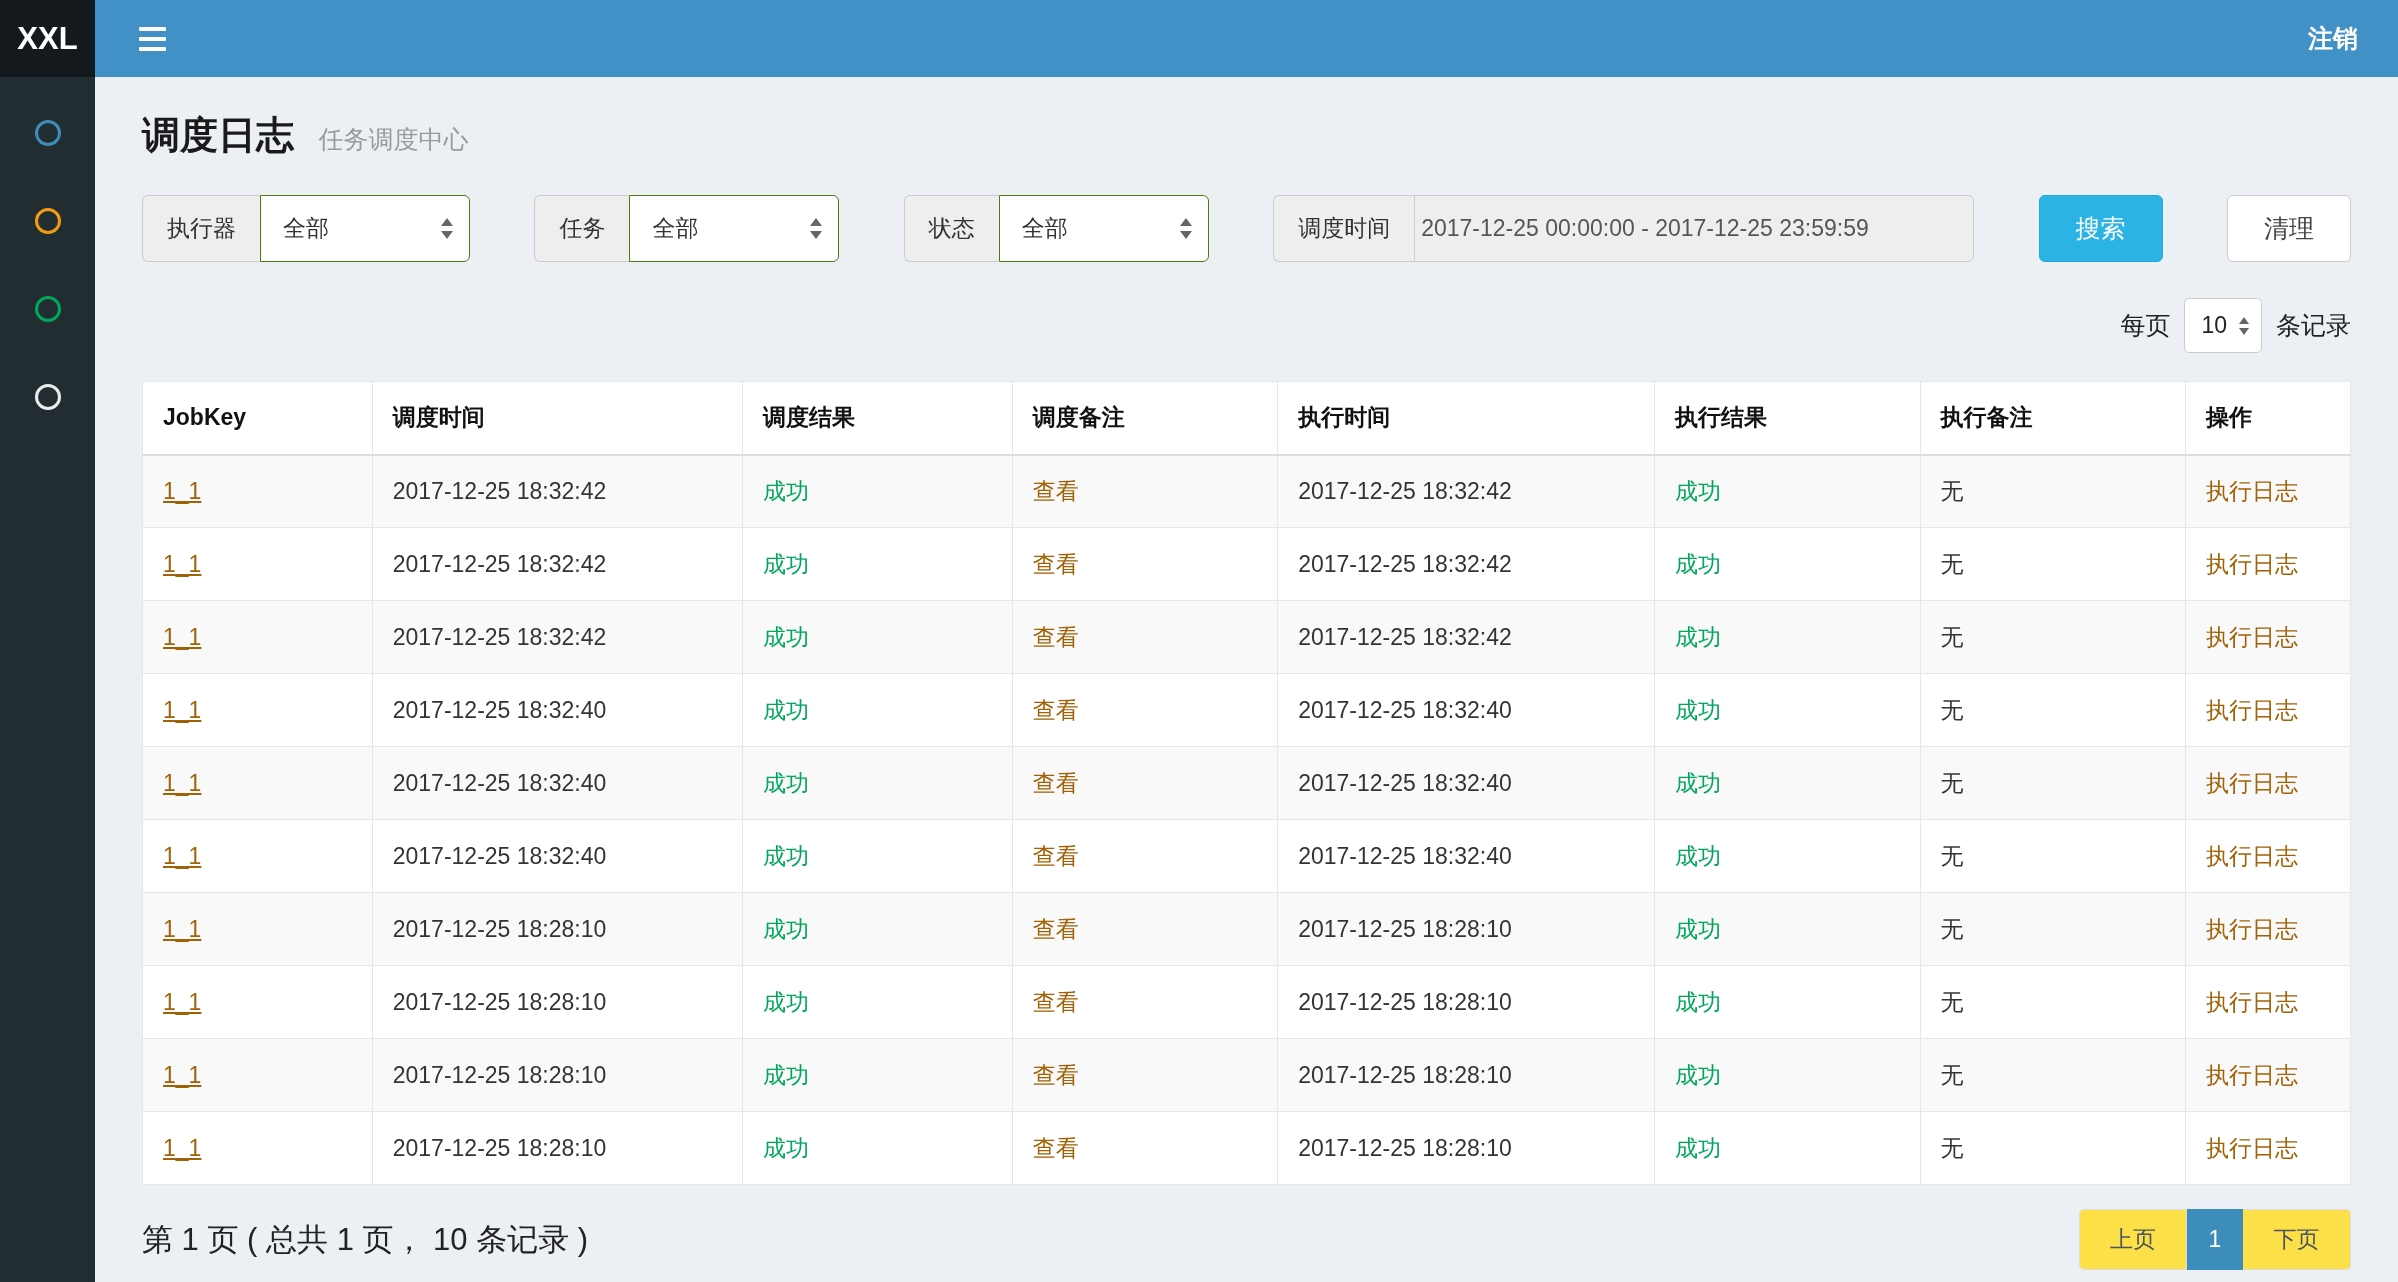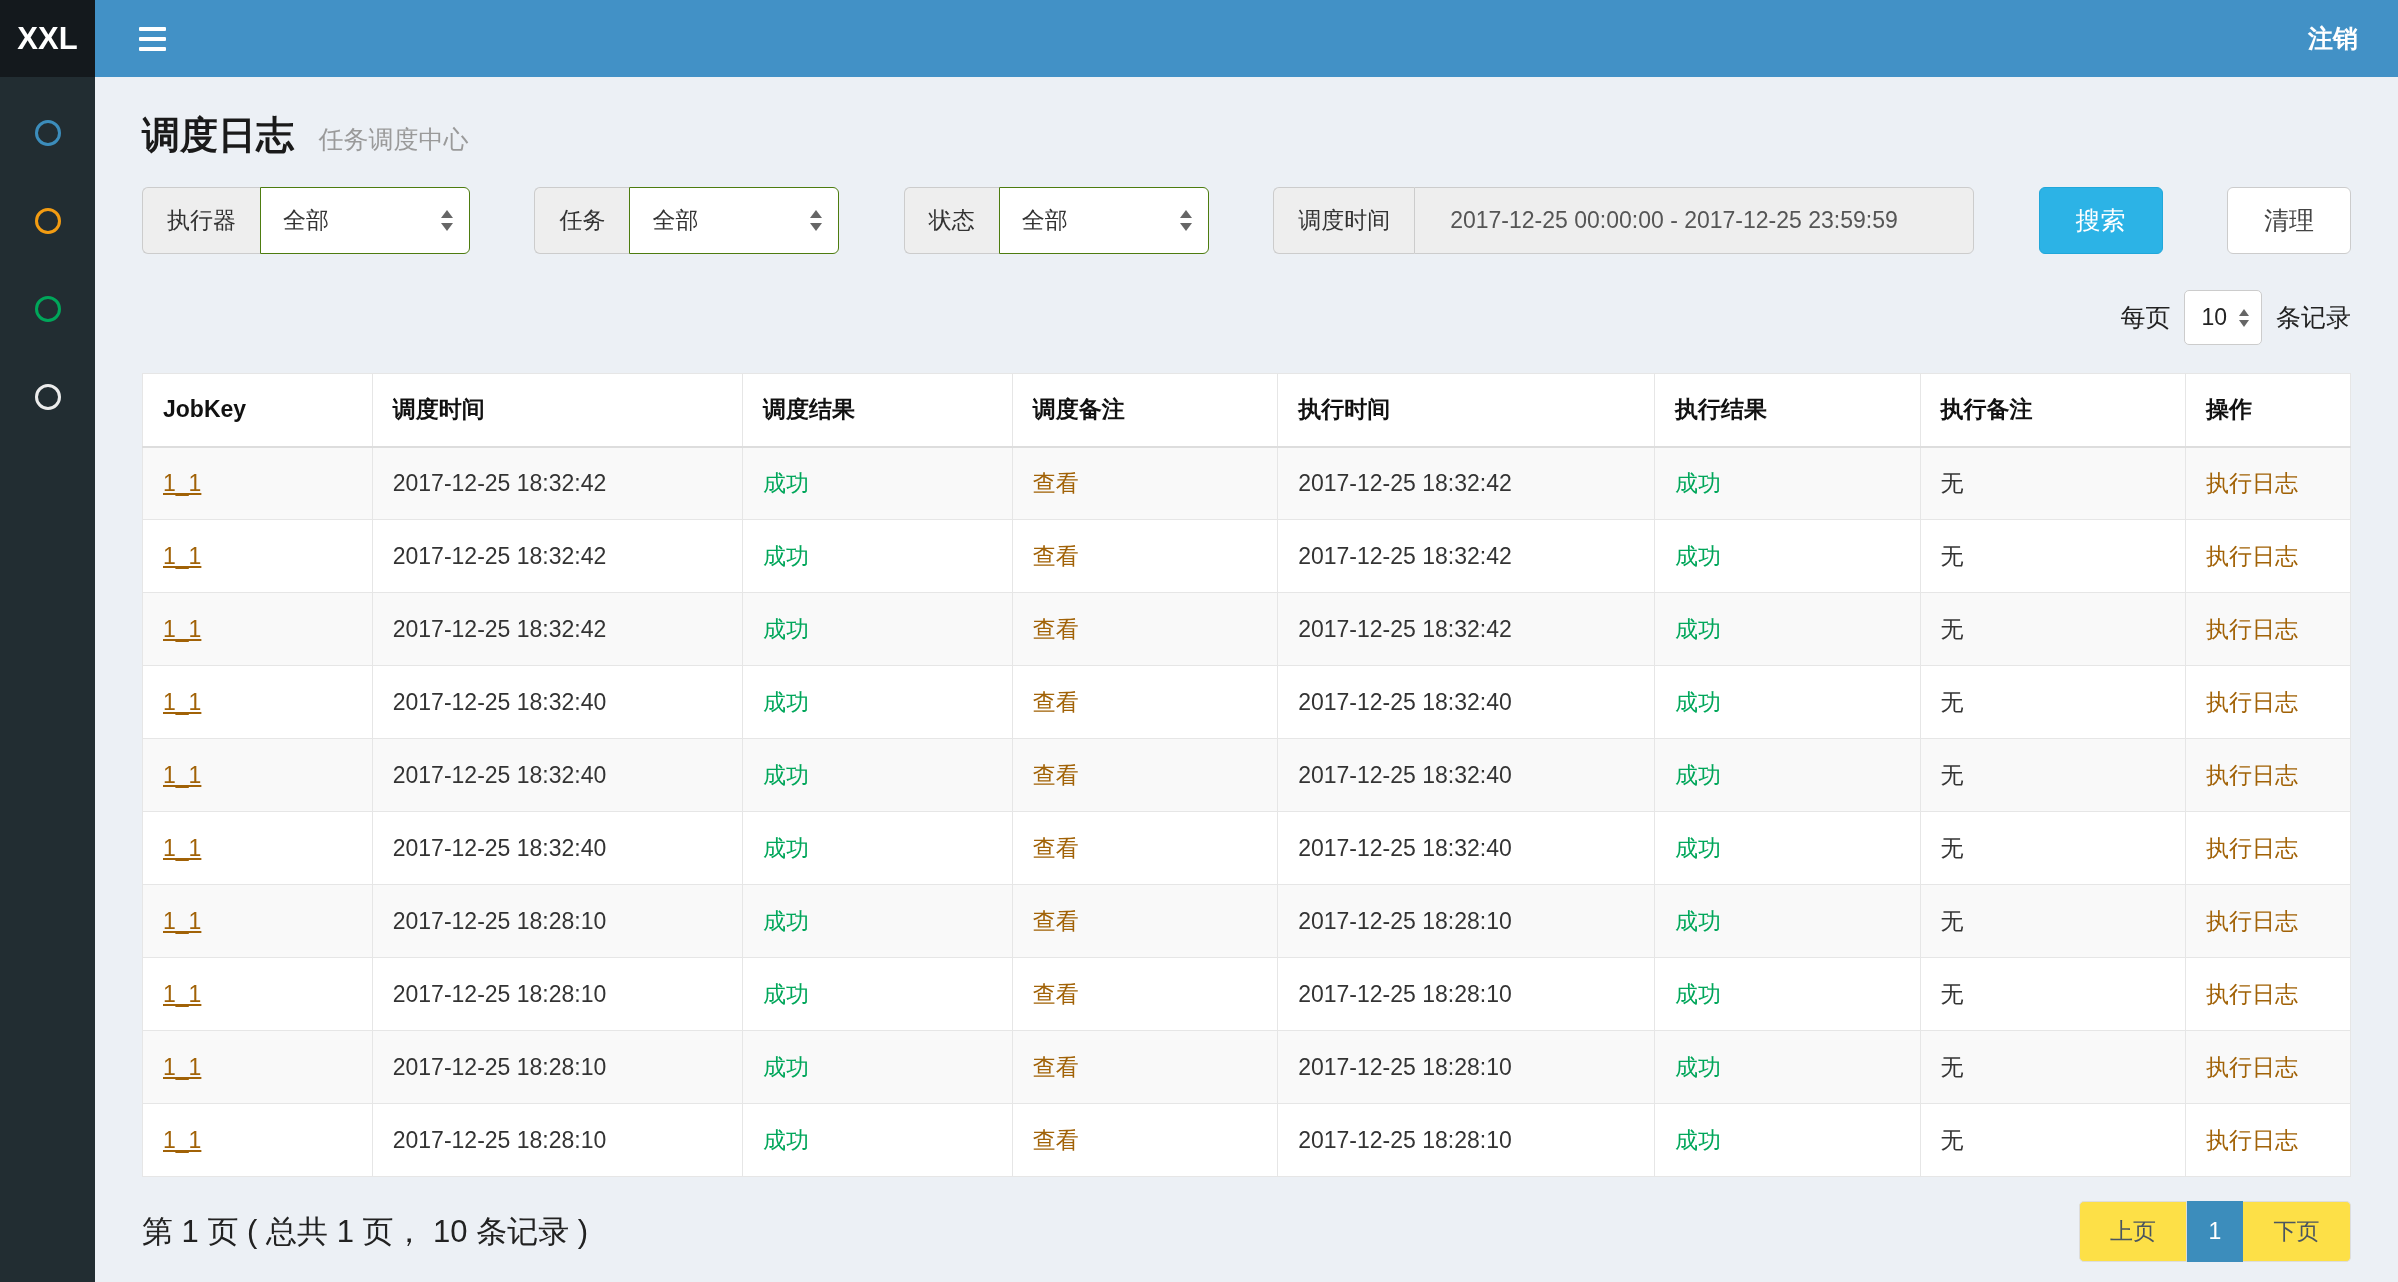--- a/index.html
+++ b/index.html
@@ -17,28 +17,28 @@
   .logout { color:#fff; font-size:25px; font-weight:600; cursor:pointer; }
   
   .sidebar { position:fixed; top:77px; left:0; bottom:0; width:95px; background:#222d32; padding-top:40px; display:flex; flex-direction:column; align-items:center; gap:56px; }
   .sb-item { width:95px; height:32px; display:flex; align-items:center; justify-content:center; cursor:pointer; }
   .sb-circle { width:26px; height:26px; border-radius:50%; border:3px solid #fff; }
   
   .content { margin-left:95px; padding:34px 47px 0 47px; margin-top:77px; }
   .content-header h1 { font-size:38px; font-weight:bold; color:#1a1a1a; line-height:48px; }
   .content-header small { font-size:25px; color:#9a9a9a; font-weight:normal; margin-left:14px; }
   
-  .filters { display:flex; align-items:center; justify-content:space-between; margin-top:24px; }
+  .filters { display:flex; align-items:center; justify-content:space-between; margin-top:32px; }
   .input-group { display:flex; height:67px; }
   .addon { display:flex; align-items:center; padding:0 24px; background:#eee; border:1px solid #ccc; border-right:0; border-radius:6px 0 0 6px; color:#333; white-space:nowrap; }
   .select { display:flex; align-items:center; justify-content:space-between; background:#fff; border:1px solid #4d7c0f; border-radius:0 6px 6px 0; padding:0 16px 0 22px; min-width:210px; cursor:pointer; }
   .caret-ud { display:flex; flex-direction:column; gap:5px; margin-left:18px; }
   .c-up   { width:0; height:0; border-left:6px solid transparent; border-right:6px solid transparent; border-bottom:8px solid #666; }
   .c-down { width:0; height:0; border-left:6px solid transparent; border-right:6px solid transparent; border-top:8px solid #666; }
-  .time-input { display:flex; align-items:center; background:#eee; border:1px solid #ccc; border-radius:0 6px 6px 0; padding:0 35px; width:560px; color:#555; white-space:nowrap; overflow:hidden; cursor:text; }
+  .time-input { display:flex; align-items:center; background:#eee; border:1px solid #ccc; border-radius:0 6px 6px 0; padding:0 6px; width:560px; color:#555; white-space:nowrap; overflow:hidden; cursor:text; }
   .btn { height:67px; padding:0 36px; border-radius:6px; font-size:25px; cursor:pointer; border:1px solid transparent; font-family:inherit; }
   .btn-search { background:#2cb3e6; border-color:#21a7da; color:#fff; }
   .btn-clear  { background:#fff; border-color:#ccc; color:#444;text-align:right; }
   
   .page-size-row { display:flex; align-items:center; gap:14px; margin-top:36px; font-size:25px; color:#222;justify-content:flex-end; }
   .mini-select { display:flex; align-items:center; background:#fff; border:1px solid #ccc; border-radius:5px; height:55px; padding:0 12px 0 16px; gap:12px; cursor:pointer; font-size:23px; }
   .mini-select .c-up   { border-left-width:5px; border-right-width:5px; border-bottom-width:7px; }
   .mini-select .c-down { border-left-width:5px; border-right-width:5px; border-top-width:7px; }
   .mini-select .caret-ud { gap:4px; margin-left:0; }
   

